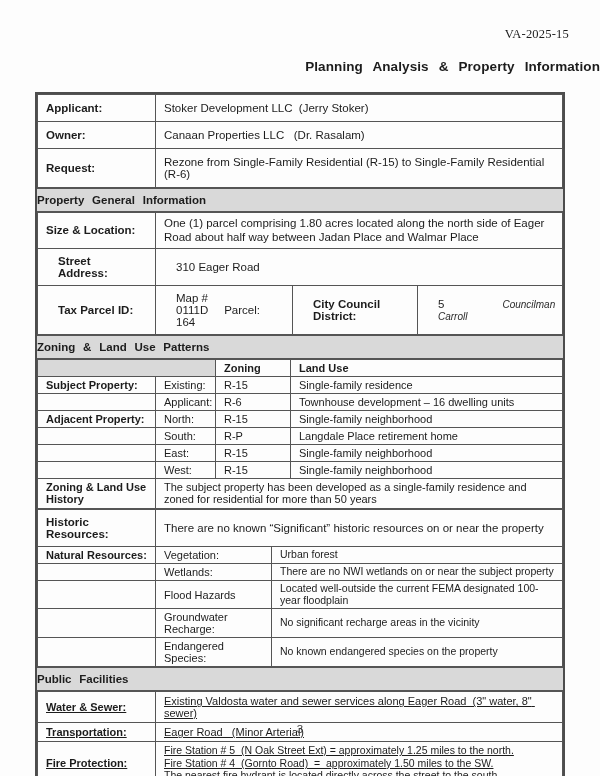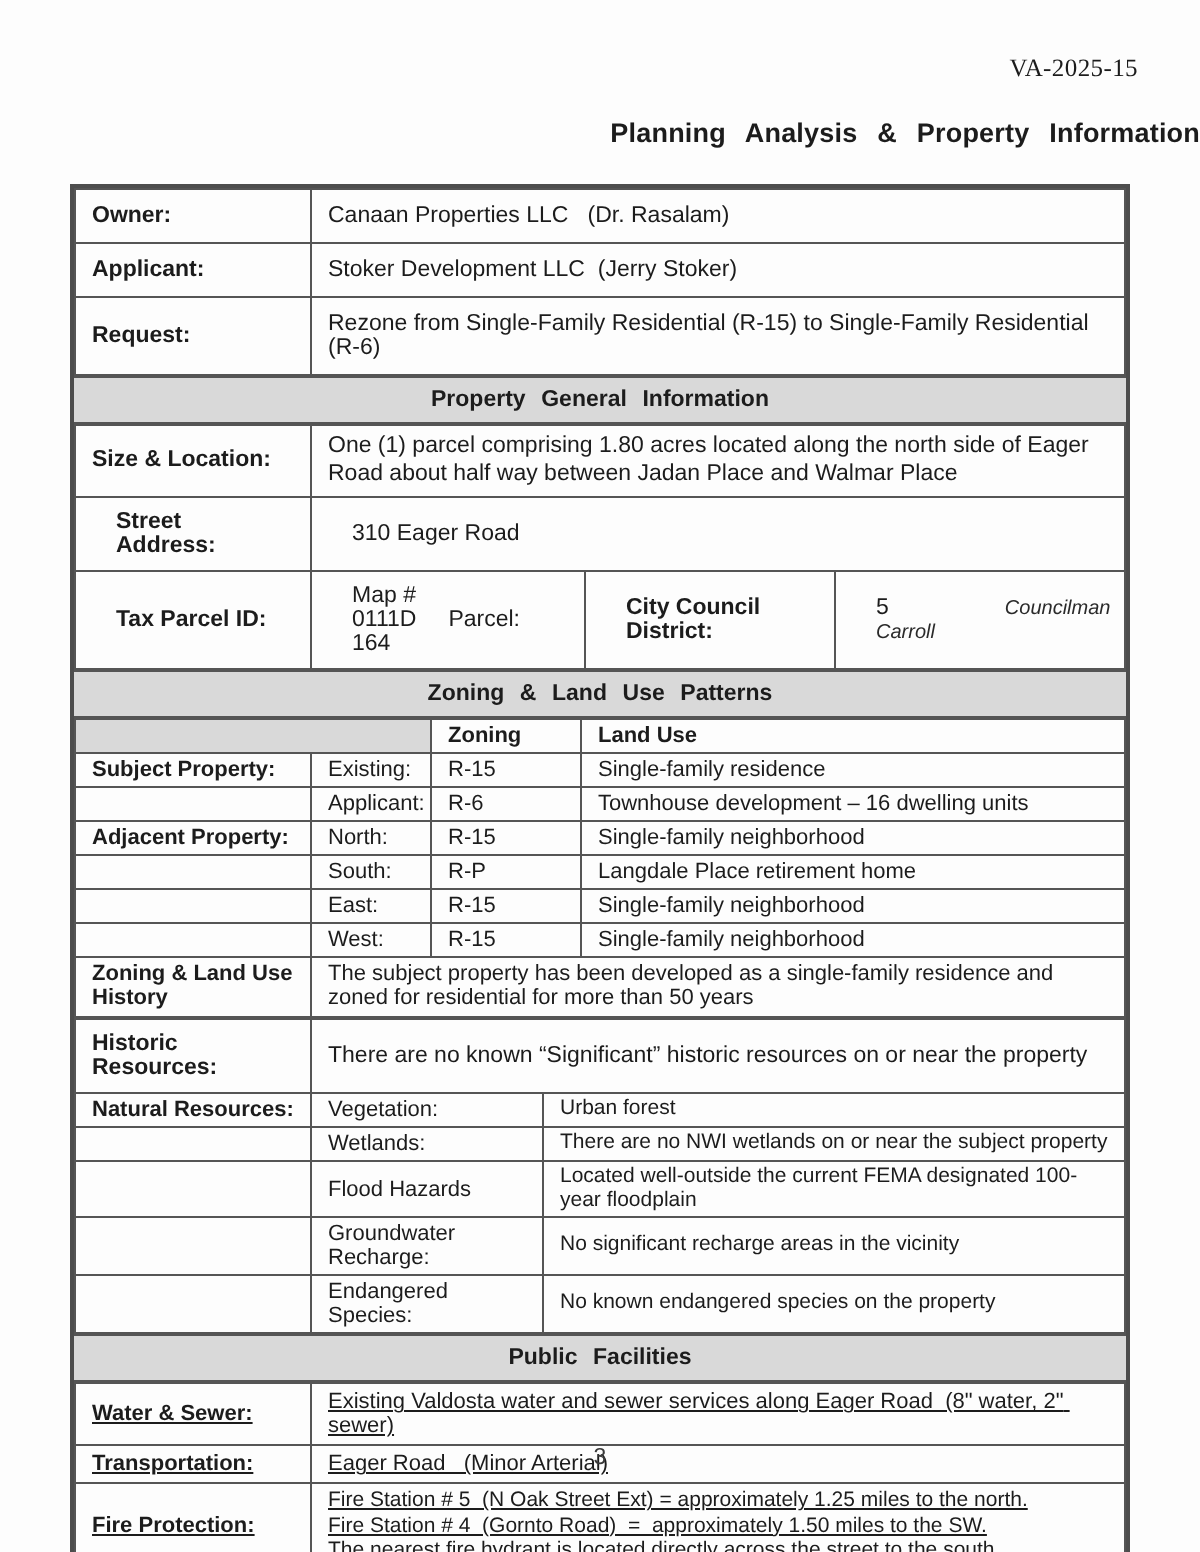--- a/index.html
+++ b/index.html
@@ -51,21 +51,21 @@
     vertical-align: middle;
     overflow: hidden;
   }
   .b { font-weight: bold; }
   .pre { white-space: pre-wrap; }
   .sec {
     background: #d9d9d9;
     border-top: 1px solid #555555;
     border-bottom: 1px solid #555555;
     font-weight: bold;
-    text-align: center;
+    text-align: left;
     font-size: 11.5px;
     word-spacing: 0.4em;
     padding: 5px 0;
   }
   
   table.top td { padding: 7px 8px; }
   
   table.mid td.size-cell { padding: 3px 8px; line-height: 1.25; }
   table.mid td.addr-cell, table.mid td.tax-cell { padding: 6px 20px; }
   .parcel-gap { margin-left: 16px; }
@@ -104,26 +104,26 @@
 
   <div class="frame">
 
     <table class="t top">
       <colgroup>
           <col style="width:118px">
           <col>
         </colgroup>
       <tbody>
           <tr>
+        <td class="b">Applicant:</td>
+        <td class="pre">Stoker Development LLC  (Jerry Stoker)</td>
+      </tr>
+      <tr>
         <td class="b">Owner:</td>
         <td class="pre">Canaan Properties LLC   (Dr. Rasalam)</td>
-      </tr>
-      <tr>
-        <td class="b">Applicant:</td>
-        <td class="pre">Stoker Development LLC  (Jerry Stoker)</td>
       </tr>
       <tr>
         <td class="b">Request:</td>
         <td class="pre">Rezone from Single-Family Residential (R-15) to Single-Family Residential (R-6)</td>
       </tr>
     </tbody>
       </table>
 
     <div class="sec">Property General Information</div>
     <table class="t mid">
@@ -253,21 +253,21 @@
 
     <div class="sec">Public Facilities</div>
     <table class="t pub">
       <colgroup>
           <col style="width:118px">
           <col>
         </colgroup>
       <tbody>
           <tr>
         <td class="b">Water &amp; Sewer:</td>
-        <td class="pre">Existing Valdosta water and sewer services along Eager Road  (8" water, 2" sewer)</td>
+        <td class="pre">Existing Valdosta water and sewer services along Eager Road  (3" water, 8" sewer)</td>
       </tr>
       <tr>
         <td class="b">Transportation:</td>
         <td class="pre">Eager Road   (Minor Arterial)</td>
       </tr>
       <tr>
         <td class="b fire-cell">Fire Protection:</td>
         <td class="fire-cell">
           <div class="fire-line">Fire Station # 5  (N Oak Street Ext) = approximately 1.25 miles to the north.</div>
           <div class="fire-line">Fire Station # 4  (Gornto Road)  =  approximately 1.50 miles to the SW.</div>

